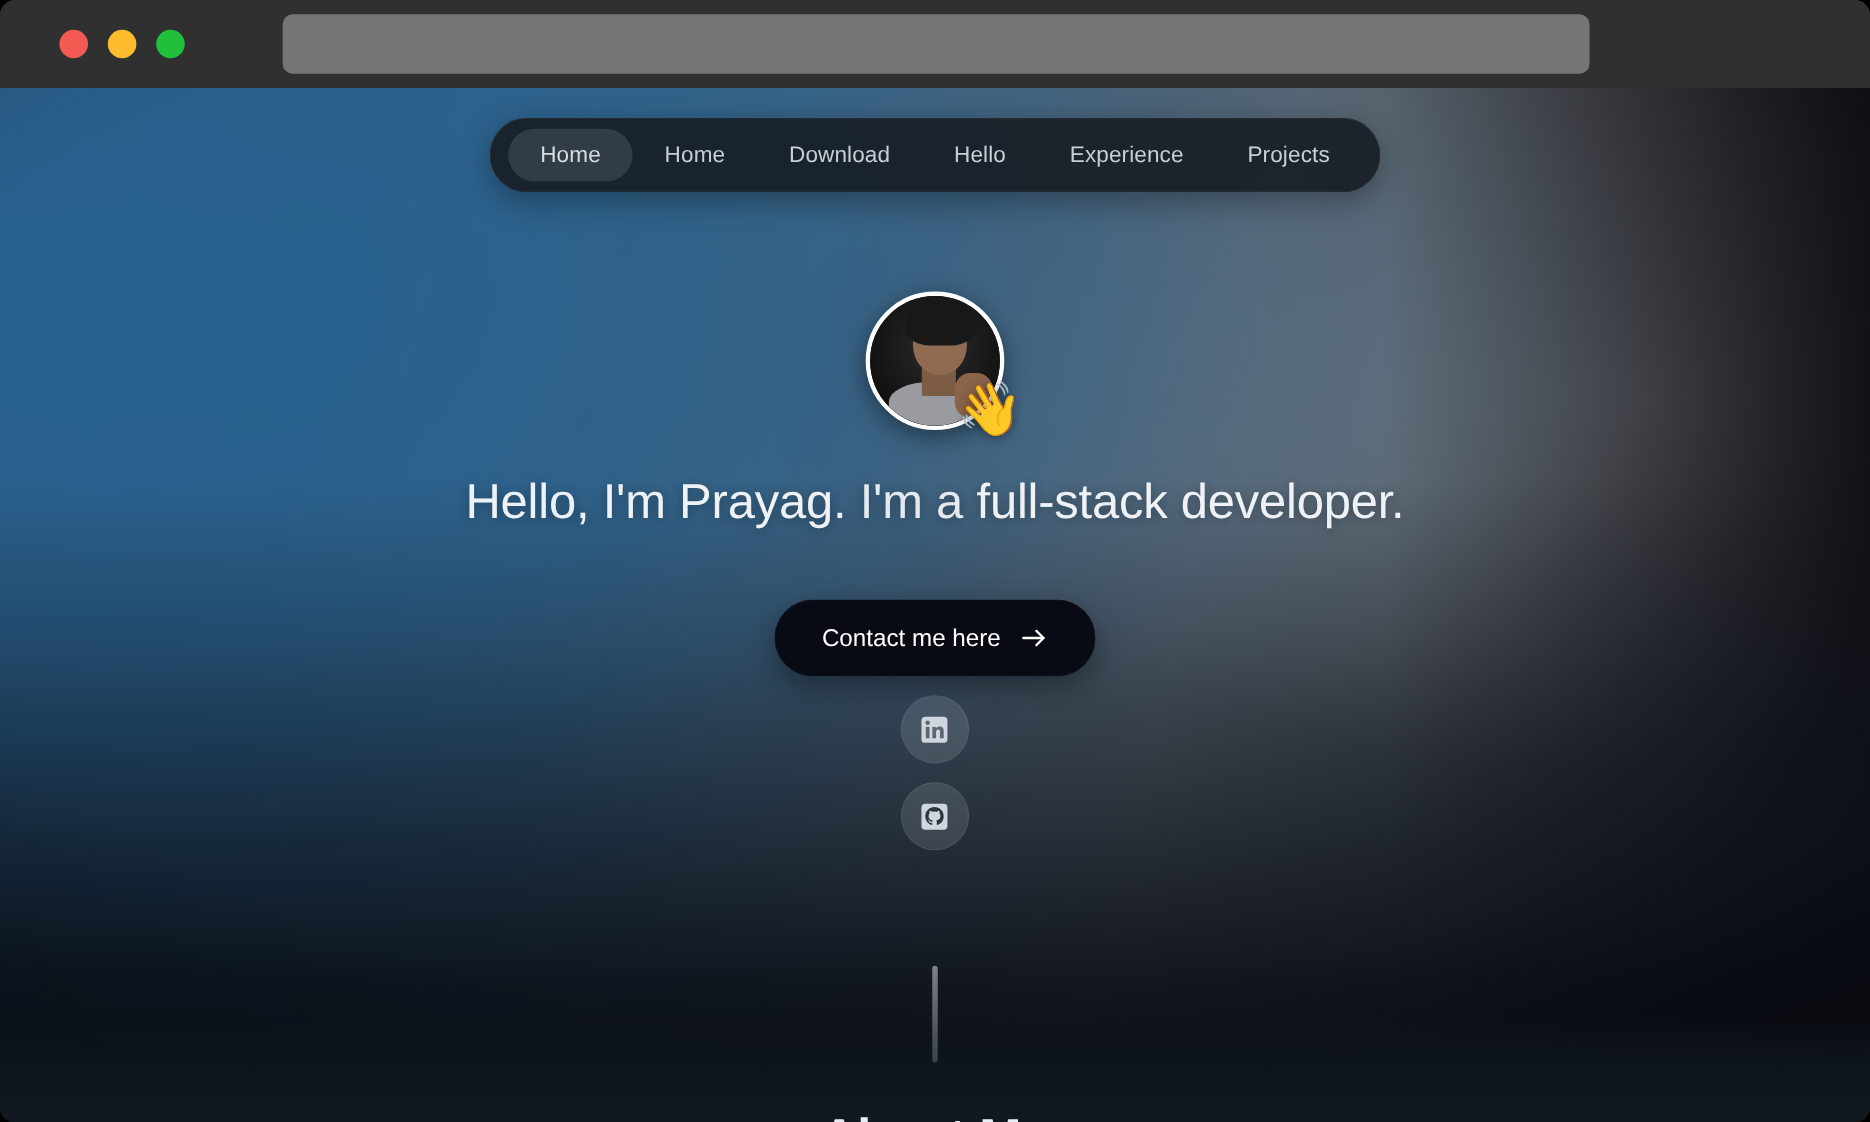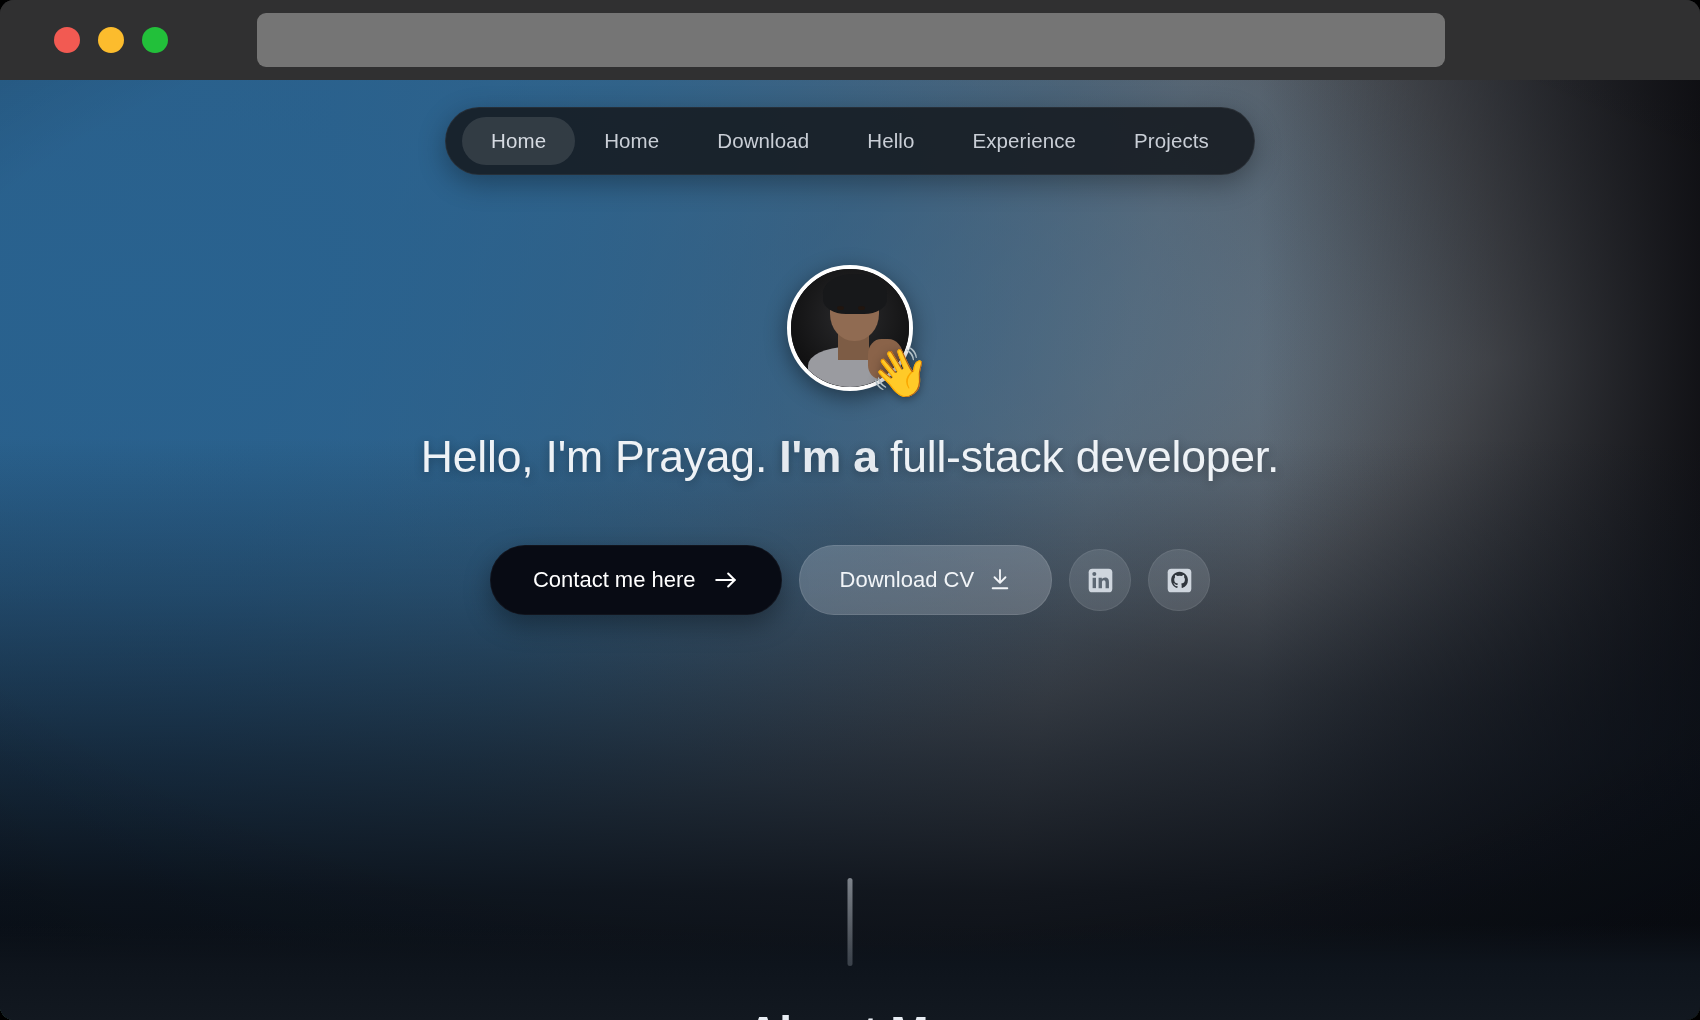--- a/index.html
+++ b/index.html
@@ -156,26 +156,27 @@
   .headline {
     text-align:center;
     color:#e9edf2;
     font-size:44.5px;
     line-height:1.42;
     max-width:1180px;
     letter-spacing:-0.2px;
     text-shadow:0 2px 10px rgba(0,0,0,0.30);
   }
   .headline .b { font-weight:400; color:#eef2f6; }
-  .headline .l { font-weight:700; color:#e4e9ef; }
+  .headline .l { font-weight:400; color:#e4e9ef; }
 
   .cta-row {
     display:flex; align-items:center;
     gap:17px;
     margin-top:57px;
+    flex-direction:column;
   }
 
   .btn-primary {
     display:flex; align-items:center; gap:17px;
     background:#080b14;
     color:#ffffff;
     font-size:22px;
     padding:21px 42px;
     border-radius:38px;
     cursor:pointer;
@@ -295,30 +296,20 @@
         <div class="btn-primary">
           <span>Contact me here</span>
           <span>
             <svg class="arrow-ico" viewBox="0 0 24 24" fill="none" stroke="#ffffff" stroke-width="1.9" stroke-linecap="round" stroke-linejoin="round">
               <line x1="3" y1="12" x2="20" y2="12"></line>
                 <polyline points="14,6 20,12 14,18"></polyline>
             </svg>
           </span>
         </div>
 
-        <div class="btn-secondary">
-          <span>Download CV</span>
-          <span>
-            <svg class="dl-ico" viewBox="0 0 24 26" fill="none" stroke="#f2f5f8" stroke-width="2" stroke-linecap="round" stroke-linejoin="round">
-              <line x1="12" y1="2" x2="12" y2="15"></line>
-                <polyline points="6,10 12,16 18,10"></polyline>
-              <line x1="4" y1="22" x2="20" y2="22"></line>
-            </svg>
-          </span>
-        </div>
 
         <div class="icon-btn">
           <span>
             <svg class="soc-ico" viewBox="0 0 24 24">
               <rect x="1.5" y="1.5" width="21" height="21" rx="3.2" fill="#cfd6de"></rect>
               <rect x="5" y="9.6" width="3" height="9.2" fill="#5c6773"></rect>
               <circle cx="6.5" cy="6.3" r="1.8" fill="#5c6773"></circle>
               <path d="M10.3 9.6h2.9v1.3c.5-.9 1.6-1.6 3-1.6 2.4 0 3.3 1.5 3.3 4v5.5h-3v-4.9c0-1.3-.4-2.1-1.5-2.1-1 0-1.7.7-1.7 2.1v4.9h-3z" fill="#5c6773"></path>
             </svg>
           </span>

